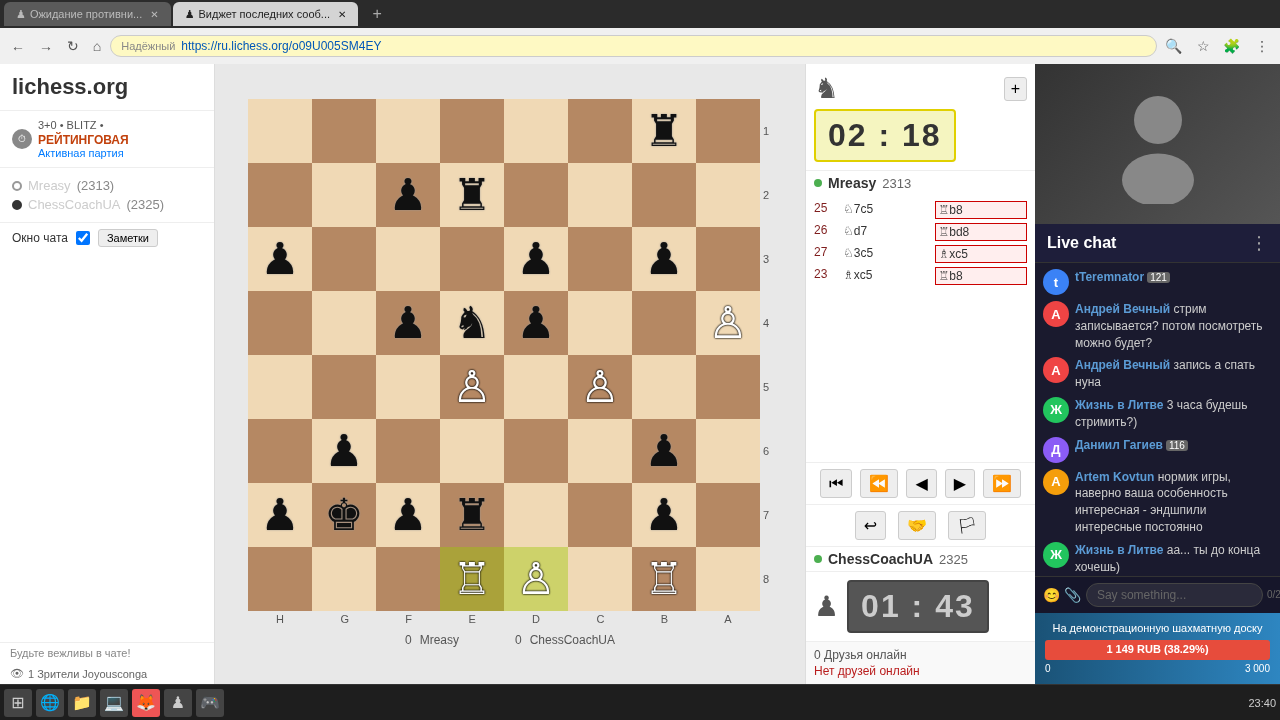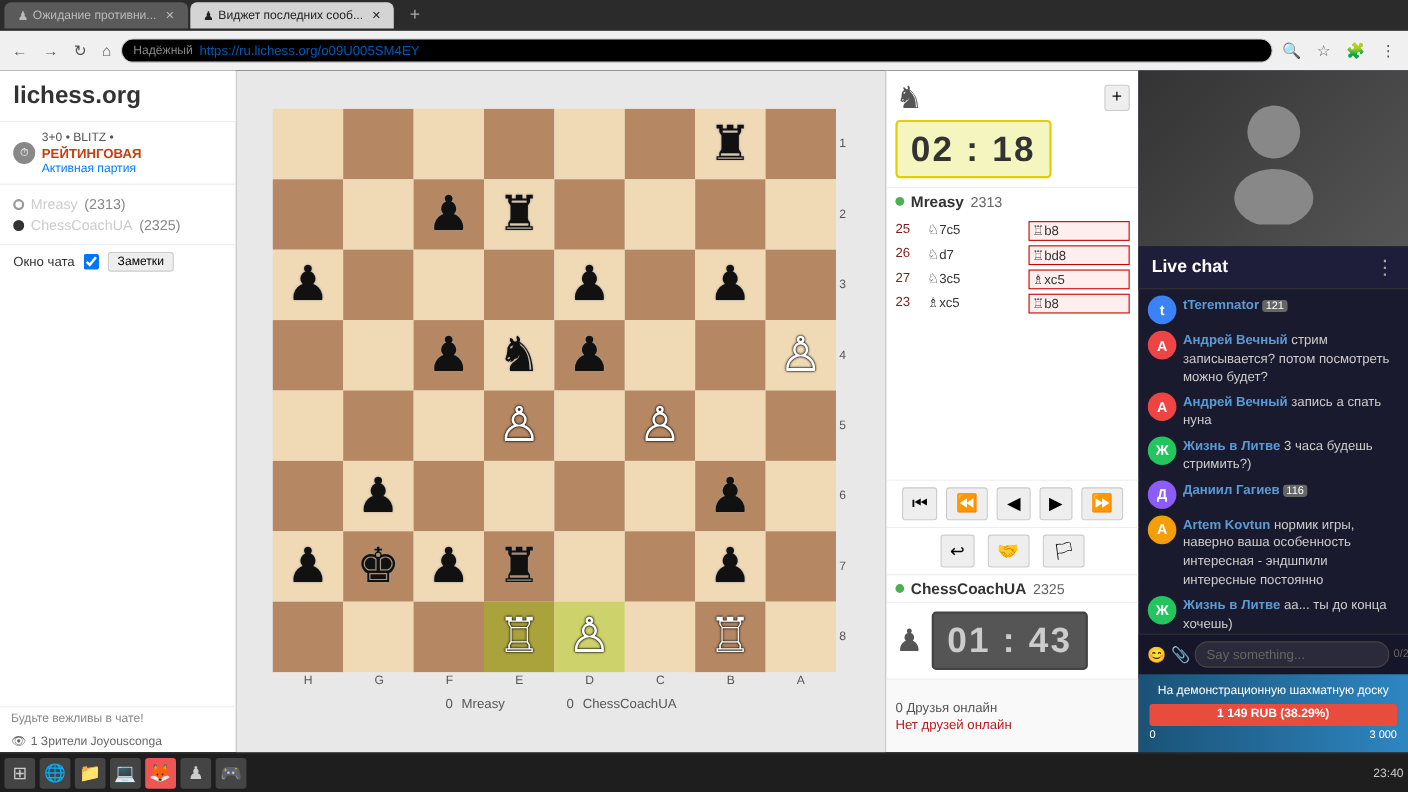--- a/index.html
+++ b/index.html
@@ -3,21 +3,21 @@
   <meta charset="utf-8">
   <style>
     * { margin: 0; padding: 0; box-sizing: border-box; }
     body { font-family: Arial, sans-serif; background: #1a1a1a; color: #ccc; width: 1280px; height: 720px; overflow: hidden; display: flex; flex-direction: column; }
     .browser-tabs { background: #2b2b2b; display: flex; align-items: center; height: 28px; padding: 0 4px; gap: 2px; }
     .browser-tab { background: #d4d4d4; color: #222; padding: 4px 12px; border-radius: 6px 6px 0 0; font-size: 11px; display: flex; align-items: center; gap: 4px; height: 24px; }
     .browser-tab.inactive { background: #5a5a5a; color: #bbb; }
     .tab-close { font-size: 10px; cursor: pointer; margin-left: 4px; }
     .browser-toolbar { background: #f0f0f0; padding: 3px 6px; display: flex; align-items: center; gap: 4px; height: 36px; }
     .nav-btn { background: none; border: none; cursor: pointer; font-size: 14px; color: #555; padding: 2px 5px; }
-    .address-bar { flex: 1; background: #000000; border: 1px solid #ccc; border-radius: 12px; padding: 3px 10px; font-size: 12px; color: #333; display: flex; align-items: center; gap: 6px; }
+    .address-bar { flex: 1; background: #fef9c3; border: 1px solid #ccc; border-radius: 12px; padding: 3px 10px; font-size: 12px; color: #333; display: flex; align-items: center; gap: 6px; }
 
     
     .main-area { display: flex; flex: 1; overflow: hidden; }
 
     
     .left-sidebar { width: 215px; background: #fff; border-right: 1px solid #ddd; display: flex; flex-direction: column; }
     .lichess-logo { padding: 10px 12px; font-size: 22px; font-weight: bold; color: #333; background: #fff; }
     .game-info-box { padding: 8px 12px; border-top: 1px solid #eee; border-bottom: 1px solid #eee; }
     .game-mode { font-size: 11px; color: #555; display: flex; align-items: center; gap: 4px; }
     .game-mode-icon { width: 20px; height: 20px; background: #888; border-radius: 50%; display: inline-flex; align-items: center; justify-content: center; color: white; font-size: 10px; }
@@ -65,21 +65,21 @@
     .move-num { color: #7f1d1d; }
     .move-white { color: #333; cursor: pointer; padding: 1px 3px; }
     .move-black { color: #333; cursor: pointer; padding: 1px 3px; border: 1px solid #c00; background: #fee; }
     .move-black.selected { border: 1px solid #c00; background: #fee; }
 
     
     .game-controls { display: flex; justify-content: center; gap: 8px; padding: 6px; border-top: 1px solid #eee; border-bottom: 1px solid #eee; }
     .ctrl-btn { background: #eee; border: 1px solid #ccc; border-radius: 3px; padding: 4px 8px; cursor: pointer; font-size: 16px; }
 
     .player-timer-bottom { padding: 8px; border-top: 1px solid #eee; }
-    .friends-box { padding: 18px 8px; font-size: 12px; color: #555; border-top: 1px solid #eee; background: #f9f9f9; }
+    .friends-box { padding: 6px 8px; font-size: 12px; color: #555; border-top: 1px solid #eee; background: #f9f9f9; }
 
     
     .live-chat-panel { width: 245px; background: #1a1a2e; display: flex; flex-direction: column; }
     .webcam-area { height: 160px; background: #2a2a2a; position: relative; overflow: hidden; }
     .webcam-placeholder { width: 100%; height: 100%; background: linear-gradient(135deg, #333, #555); display: flex; align-items: center; justify-content: center; }
     .live-chat-header { padding: 8px 12px; background: #1e1e3a; display: flex; align-items: center; justify-content: between; border-bottom: 1px solid #333; }
     .live-chat-title { font-size: 16px; font-weight: bold; color: #fff; flex: 1; }
     .chat-menu-btn { background: none; border: none; color: #aaa; font-size: 18px; cursor: pointer; }
     .chat-messages { flex: 1; overflow-y: auto; padding: 6px 8px; display: flex; flex-direction: column; gap: 6px; }
     .chat-msg { font-size: 12px; line-height: 1.4; }

